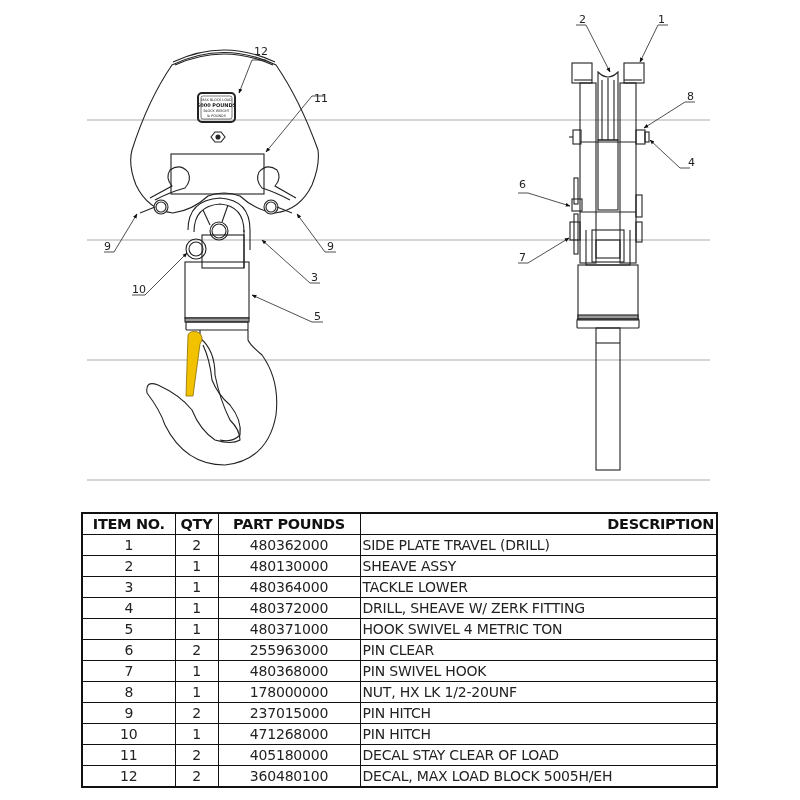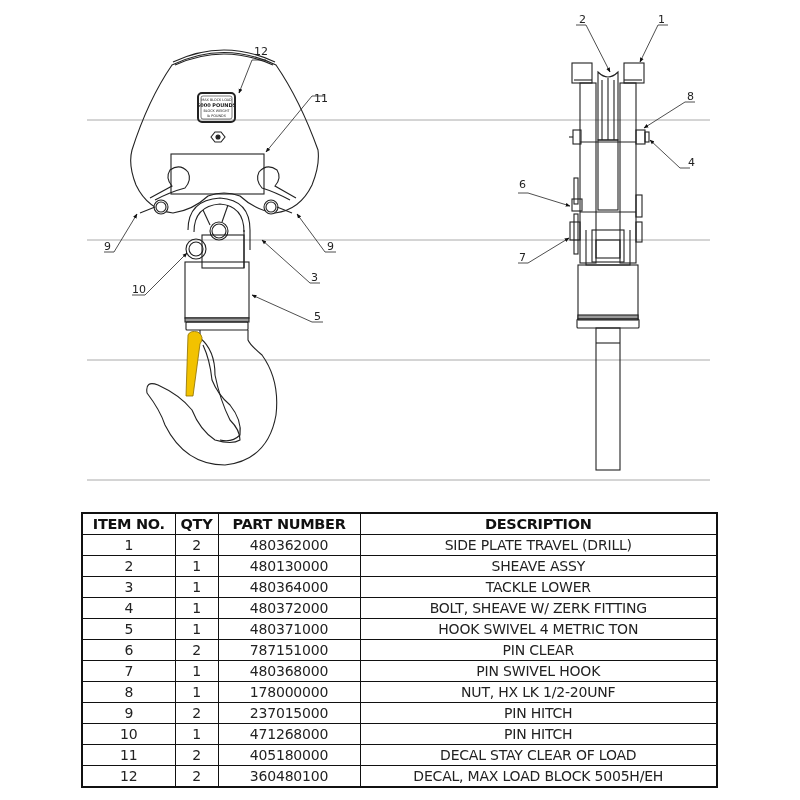--- a/index.html
+++ b/index.html
@@ -2,24 +2,24 @@
 <html><head>
 <meta charset="utf-8">
 <style>
   html, body { margin:0; padding:0; background:#ffffff; }
   body { width:800px; height:800px; position:relative; overflow:hidden; font-family:"DejaVu Sans", sans-serif; }
   #drawing { position:absolute; left:0; top:0; width:800px; height:500px; }
   .callout { font-family:"DejaVu Sans", sans-serif; font-size:11px; fill:#222; }
   #bom { position:absolute; left:81px; top:512px; width:637px; border-collapse:collapse; border:2px solid #111; table-layout:fixed; }
   #bom th, #bom td { border:1px solid #111; height:20px; padding:0 2px; font-size:14px; line-height:19px; color:#222; white-space:nowrap; overflow:hidden; }
   #bom th { font-family:"DejaVu Sans", sans-serif; font-weight:bold; font-size:14.5px; letter-spacing:-0.3px; text-align:center; color:#111;margin-top:8px; }
-  #bom th.desc { text-align:center; }
+  #bom th.desc { text-align:right; }
   #bom td { font-family:"DejaVu Sans", sans-serif; font-weight:normal; letter-spacing:-0.2px; }
   #bom td.c { text-align:center; }
-  #bom td.l { text-align:center;margin-top:12px; }
+  #bom td.l { text-align:left;margin-top:12px; }
   .col-item { width:93px; } .col-qty { width:43px; } .col-part { width:142px; } .col-desc { width:auto; }
 </style>
 </head>
 <body>
 
 <svg id="drawing" viewBox="0 0 800 500" xmlns="http://www.w3.org/2000/svg">
   <defs>
     <marker id="arr" viewBox="0 0 10 10" refX="9" refY="5" markerWidth="6" markerHeight="6" orient="auto">
       <path d="M0,1 L10,5 L0,9 z" fill="#111"></path>
     </marker>
@@ -169,21 +169,21 @@
   <colgroup>
     <col class="col-item">
       <col class="col-qty">
       <col class="col-part">
       <col class="col-desc">
   </colgroup>
   <thead>
     <tr>
       <th>ITEM NO.</th>
       <th>QTY</th>
-      <th>PART NUMBER</th>
+      <th>PART POUNDS</th>
       <th class="desc">DESCRIPTION</th>
     </tr>
   </thead>
   <tbody>
     <tr>
         <td class="c">1</td>
         <td class="c">2</td>
         <td class="c">480362000</td>
         <td class="l">SIDE PLATE TRAVEL (DRILL)</td>
       </tr>
@@ -196,32 +196,32 @@
     <tr>
         <td class="c">3</td>
         <td class="c">1</td>
         <td class="c">480364000</td>
         <td class="l">TACKLE LOWER</td>
       </tr>
     <tr>
         <td class="c">4</td>
         <td class="c">1</td>
         <td class="c">480372000</td>
-        <td class="l">BOLT, SHEAVE W/ ZERK FITTING</td>
+        <td class="l">DRILL, SHEAVE W/ ZERK FITTING</td>
       </tr>
     <tr>
         <td class="c">5</td>
         <td class="c">1</td>
         <td class="c">480371000</td>
         <td class="l">HOOK SWIVEL 4 METRIC TON</td>
       </tr>
     <tr>
         <td class="c">6</td>
         <td class="c">2</td>
-        <td class="c">787151000</td>
+        <td class="c">255963000</td>
         <td class="l">PIN CLEAR</td>
       </tr>
     <tr>
         <td class="c">7</td>
         <td class="c">1</td>
         <td class="c">480368000</td>
         <td class="l">PIN SWIVEL HOOK</td>
       </tr>
     <tr>
         <td class="c">8</td>

